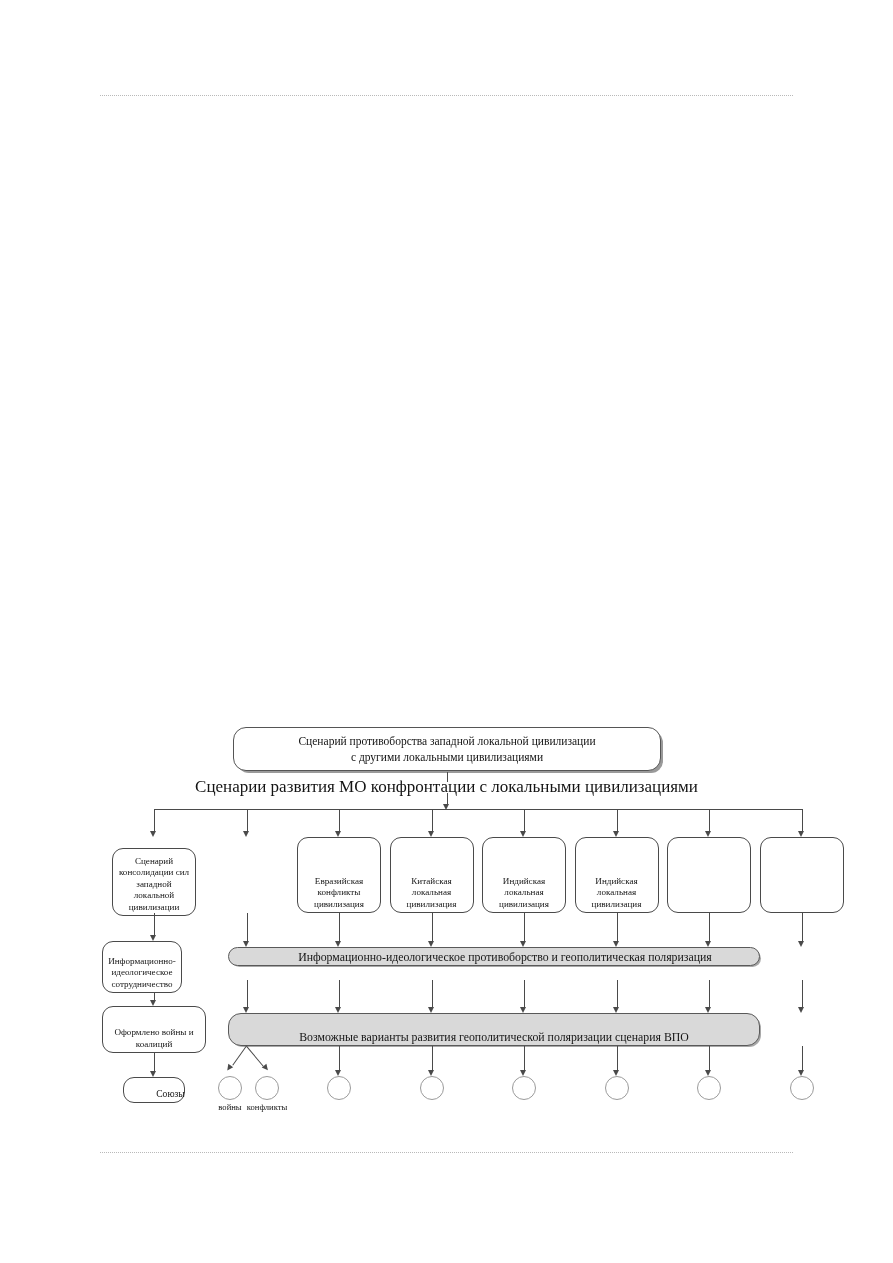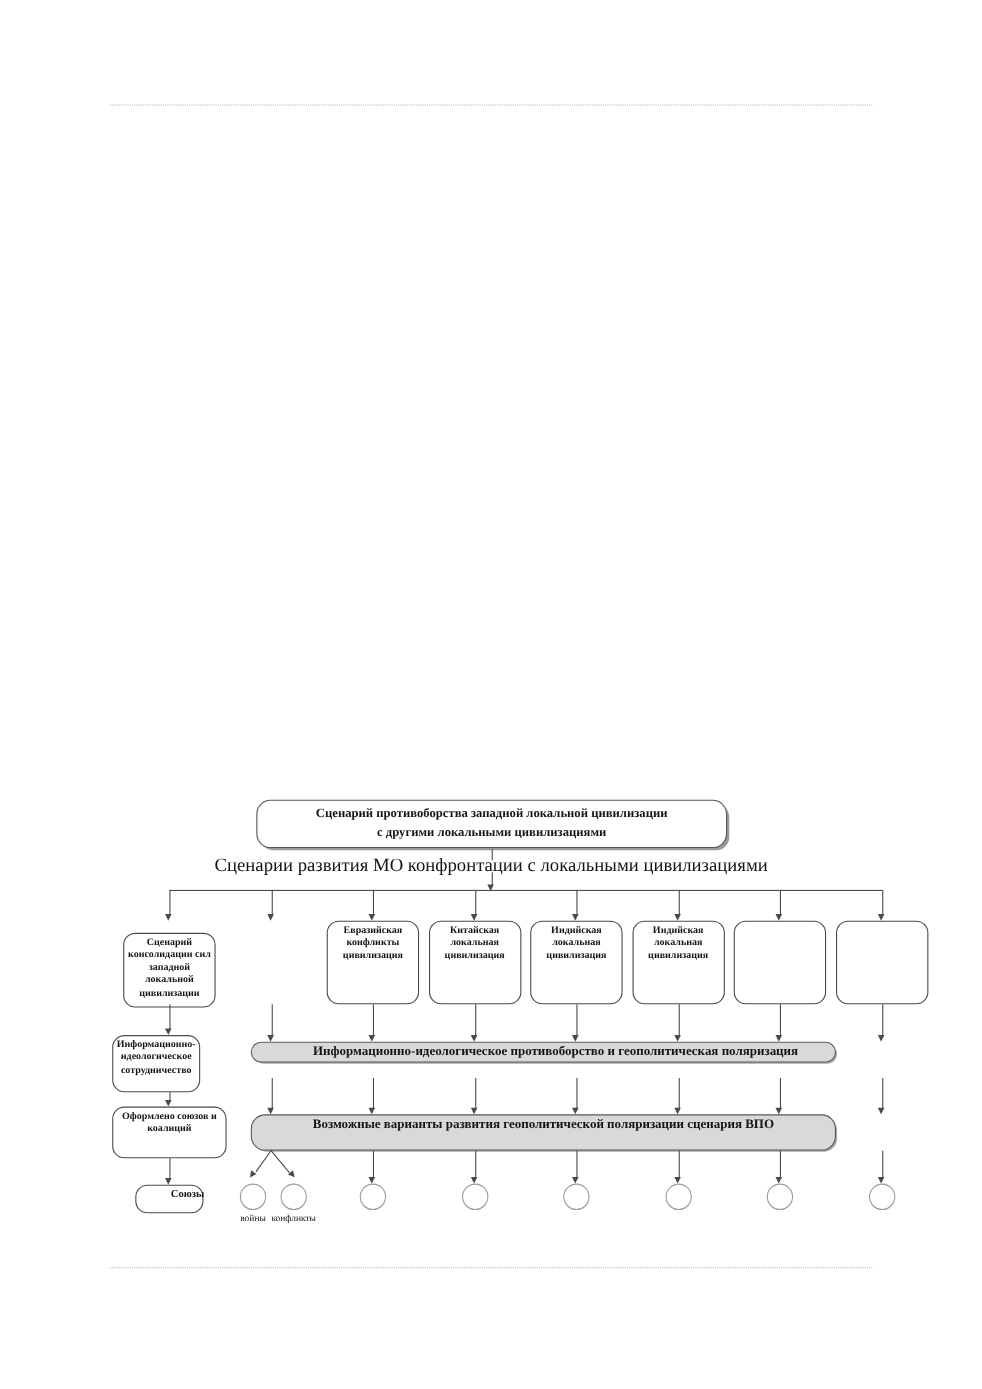--- a/index.html
+++ b/index.html
@@ -32,27 +32,26 @@
   #rule-bottom { top: 1152px; }
 
   
   .node {
     position: absolute;
     box-sizing: border-box;
     border: 1px solid #4a4a4a;
     border-radius: 11px;
     background: #ffffff;
     display: flex;
-    align-items: flex-start;
+    align-items: flex-end;
     justify-content: center;
     text-align: center;
     line-height: 1.26;
     color: #141414;
     padding: 2px 3px;
-    font-weight: bold;
   }
 
   .node.title-node {
     border-radius: 13px;
     border: 1px solid #555;
     box-shadow: 3px 3px 0 -1px #9a9a9a;
     font-size: 11.5px;
     line-height: 1.45;
     padding: 4px 10px;
   }
@@ -212,21 +211,21 @@
     <div class="vline" style="left: 709px; top: 980px; height: 28px;"></div>
     <div class="arrowhead" style="left: 705.4px; top: 1007px;"></div>
     <div class="vline" style="left: 801.5px; top: 980px; height: 28px;"></div>
     <div class="arrowhead" style="left: 797.9px; top: 1007px;"></div>
     <div class="vline" style="left: 154px; top: 913px; height: 23px;"></div>
     <div class="arrowhead" style="left: 150.4px; top: 935px;"></div>
     <div class="node side-box" style="left: 102px; top: 941px; width: 80px; height: 52px;">
       <span>Информационно-идеологическое сотрудничество</span>
     </div>
     <div class="node side-box" style="left: 102px; top: 1006px; width: 104px; height: 47px;">
-      <span>Оформлено союзов и коалиций</span>
+      <span>Оформлено войны и коалиций</span>
     </div>
     <div class="vline" style="left: 154px; top: 993px; height: 8px;"></div>
     <div class="arrowhead" style="left: 150.4px; top: 1000px;"></div>
     <div class="node small-box" style="left: 123px; top: 1077px; width: 62px; height: 26px; padding-left: 36px;">
       <span>Союзы</span>
     </div>
     <div class="vline" style="left: 154px; top: 1053px; height: 19px;"></div>
     <div class="arrowhead" style="left: 150.4px; top: 1071px;"></div>
     <div class="diag-line" style="left: 247px; top: 1046px; width: 24.4109px; transform: rotate(125.311deg);"></div>
     <div class="arrowhead" style="left: 226.4px; top: 1065px; transform: rotate(35.3112deg);"></div>

